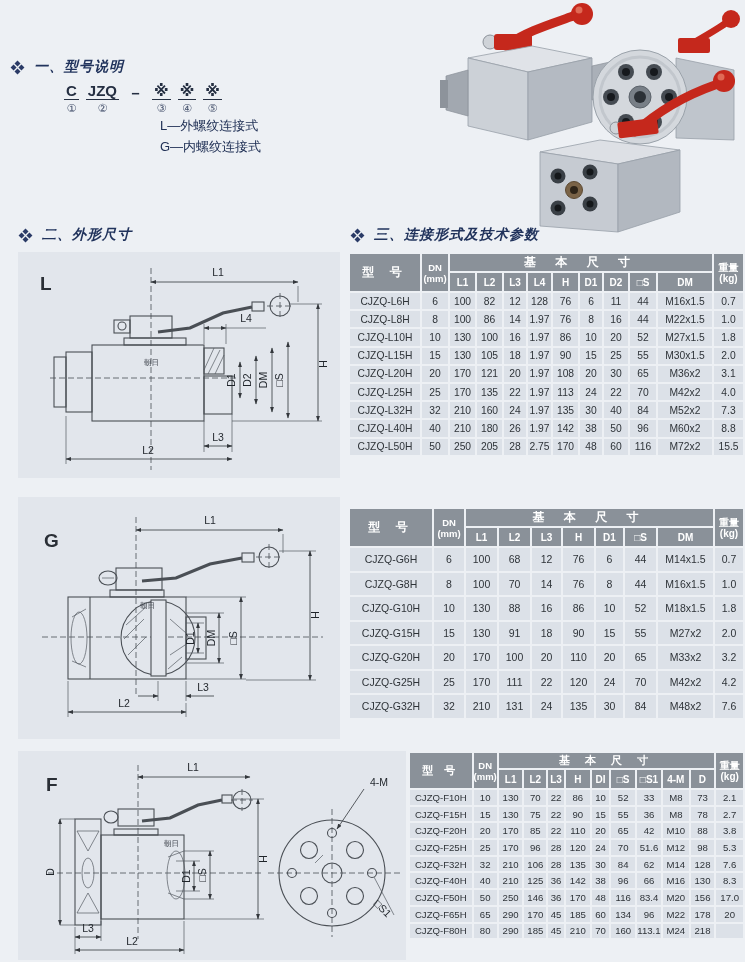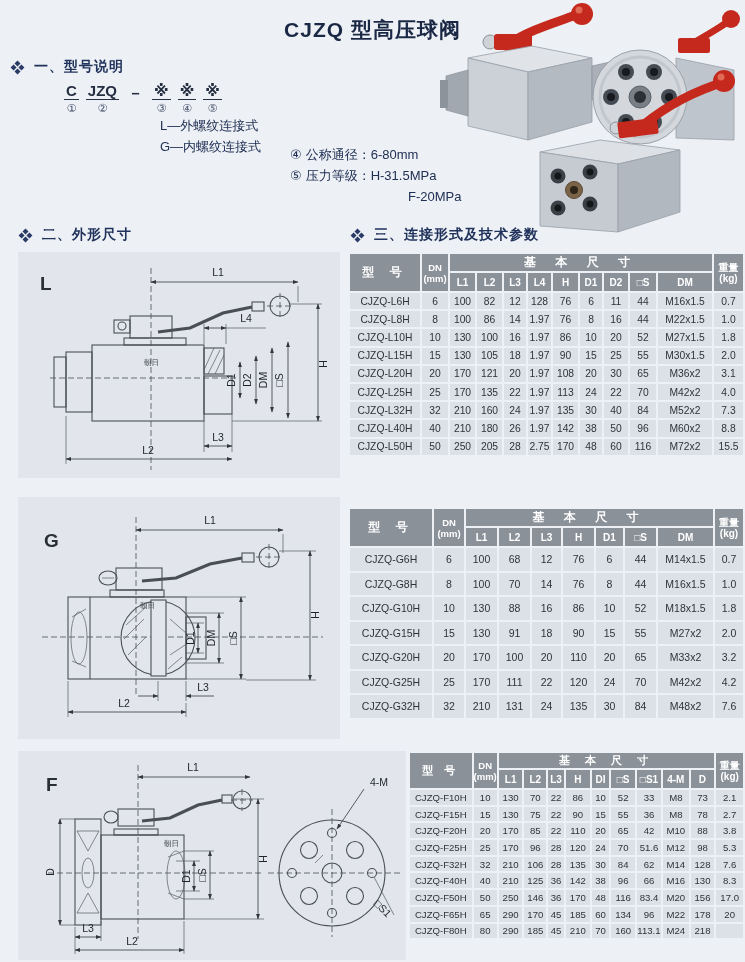--- a/index.html
+++ b/index.html
@@ -4,21 +4,21 @@
 <style>
   * { margin:0; padding:0; box-sizing:border-box; }
   body { font-family:"Liberation Sans","DejaVu Sans",sans-serif; background:#ccc; }
   .page { position:relative; width:745px; height:962px; background:#edf0f4; overflow:hidden; margin:0 auto; }
 
   .page-title { position:absolute; left:0; top:16px; width:745px; text-align:center;
     font-size:21px; font-weight:bold; color:#1a2845; letter-spacing:1px; }
 
   .sec-head { position:absolute; display:flex; align-items:center; gap:9px; }
   .sec-head .diamond-svg { width:15px; height:15px; flex:0 0 auto; }
-  .sec-title { font-size:14px; font-weight:bold; color:#21335c; letter-spacing:1px; }
+  .sec-title { font-size:14px; font-weight:bold; color:#21335c; letter-spacing:1px;font-style:italic; }
 
   
   .model-code { position:absolute; left:64px; top:82px; display:flex; align-items:flex-start; }
   .mc-group { display:flex; flex-direction:column; align-items:center; margin-right:7px; }
   .mc-top { font-size:15px; font-weight:bold; color:#252f42; line-height:17px; padding:0 2px; }
   .mc-top.u { border-bottom:1.5px solid #252f42; }
   .mc-num { font-size:11px; color:#44506b; margin-top:2px; }
   .mc-dash { margin-top:2px; }
 
   
@@ -59,21 +59,20 @@
   .tbl-f .th-basic { letter-spacing:6px; font-size:11px; }
 
   
   .photos { position:absolute; left:440px; top:0; width:305px; height:234px; }
 </style>
 </head>
 <body>
 
 <div class="page">
 
-  <div class="page-title">CJZQ 型高压球阀</div>
 
   <div class="sec-head" style="left:10px; top:58px;">
     <svg class="diamond-svg" viewBox="0 0 14 14">
       <g fill="#2a3a66">
         <polygon points="7,0.5 9.8,3.3 7,6.1 4.2,3.3"></polygon>
         <polygon points="3.3,4.2 6.1,7 3.3,9.8 0.5,7"></polygon>
         <polygon points="10.7,4.2 13.5,7 10.7,9.8 7.9,7"></polygon>
         <polygon points="7,7.9 9.8,10.7 7,13.5 4.2,10.7"></polygon>
       </g>
     </svg>
@@ -108,31 +107,20 @@
 
   <div class="notes">
     <div class="note-row note-indent">
       <span>L—外螺纹连接式</span>
     </div>
     <div class="note-row note-indent">
       <span>G—内螺纹连接式</span>
     </div>
   </div>
 
-  <div class="notes-right">
-    <div class="note-row">
-      <span class="note-num">④</span><span>公称通径：</span><span>6-80mm</span>
-    </div>
-    <div class="note-row">
-      <span class="note-num">⑤</span><span>压力等级：</span><span>H-31.5MPa</span>
-    </div>
-    <div class="note-row nr-indent">
-      <span>F-20MPa</span>
-    </div>
-  </div>
 
   <svg class="photos" viewBox="0 0 305 234">
 
     <g>
       <path d="M66,46 C86,31 114,23 133,16" stroke="#c5281c" stroke-width="9" fill="none" stroke-linecap="round"></path>
       <circle cx="142" cy="14" r="11" fill="#c5281c"></circle>
       <circle cx="139" cy="10" r="3.5" fill="#e06a55"></circle>
       <circle cx="50" cy="42" r="7" fill="#cfd3d8" stroke="#8b9199"></circle>
       <rect x="54" y="34" width="38" height="16" rx="3" fill="#c5281c"></rect>
       <polygon points="28,58 92,46 152,58 88,72" fill="#e0e3e8" stroke="#98a0a8" stroke-width="0.8"></polygon>

